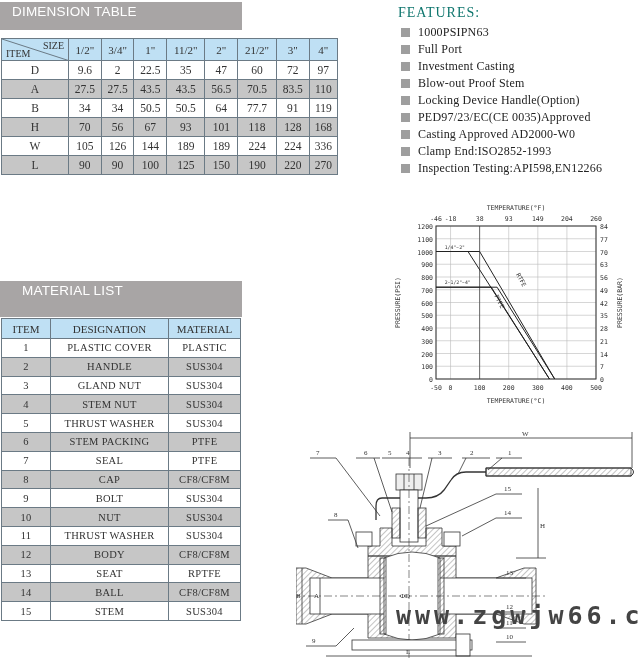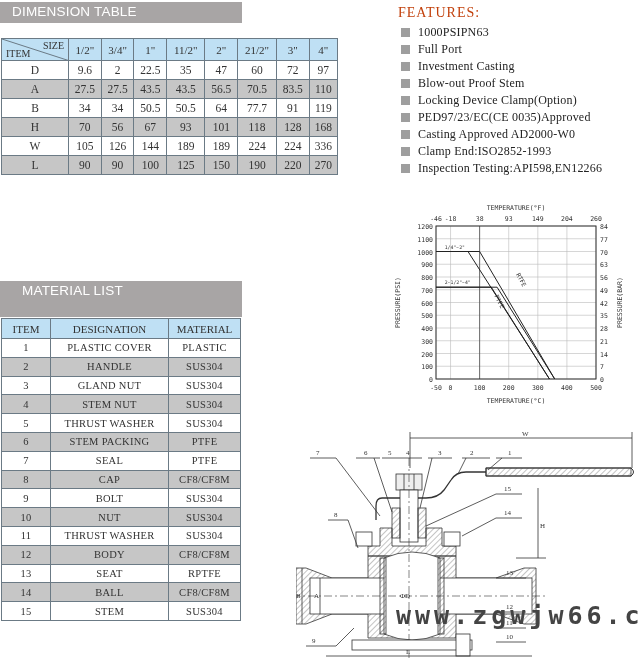--- a/index.html
+++ b/index.html
@@ -12,31 +12,31 @@
   .dim tr.alt td{background:#c6c6c6;}
   .dim tr.wht td{background:#fff;}
   .corner{position:relative;width:66px;margin-top:12px;}
   .corner .size{position:absolute;right:4px;top:1px;font-size:10px;}
   .corner .item{position:absolute;left:4px;bottom:1px;font-size:10px;}
   .corner svg{position:absolute;left:0;top:0;}
   .mat th{background:#bfe0f4;font-size:11px;height:19px;}
   .mat td{font-size:10.5px;height:17.8px;letter-spacing:0.3px;}
   .mat tr.alt td{background:#c6c6c6;}
   .features{position:absolute;left:398px;top:5px;font-family:"Liberation Serif",serif;}
-  .features .title{font-size:14px;letter-spacing:1px;color:#c2410c;margin-bottom:3px;}
+  .features .title{font-size:14px;letter-spacing:1px;color:#0f766e;margin-bottom:3px;}
   .feat{display:flex;align-items:center;height:17px;font-size:12px;color:#222;letter-spacing:0.2px;}
   .feat .sq{width:9px;height:9px;background:#9e9e9e;margin-left:3px;margin-right:8px;flex:none;}
   .chart{position:absolute;left:392px;top:200px;}
   .drawing{position:absolute;left:296px;top:428px;}
   .watermark{position:absolute;left:396px;top:601px;font-family:"DejaVu Sans Mono",monospace;font-weight:bold;font-size:25px;color:#444;letter-spacing:4px;}
 </style>
 </head>
 <body>
 
-<div class="section-bar" style="left:0;top:2px;width:242px;height:21px;padding-left:12px;">
+<div class="section-bar" style="left:0;top:2px;width:242px;height:28px;padding-left:12px;">
   <span>DIMENSION TABLE</span>
 </div>
 
 <table class="dim" style="left:1px;top:38px;width:337px;">
   <thead>
     <tr>
       <th class="corner">
         <svg width="68" height="22">
             <line x1="0" y1="0" x2="68" y2="22" stroke="#6b7a85" stroke-width="1"></line>
           </svg>
@@ -137,21 +137,21 @@
       <div class="feat">
         <span class="sq"></span>
         <span>Investment Casting</span>
       </div>
       <div class="feat">
         <span class="sq"></span>
         <span>Blow-out Proof Stem</span>
       </div>
       <div class="feat">
         <span class="sq"></span>
-        <span>Locking Device Clamp(Option)</span>
+        <span>Locking Device Handle(Option)</span>
       </div>
       <div class="feat">
         <span class="sq"></span>
         <span>PED97/23/EC(CE 0035)Approved</span>
       </div>
       <div class="feat">
         <span class="sq"></span>
         <span>Casting Approved AD2000-W0</span>
       </div>
       <div class="feat">

